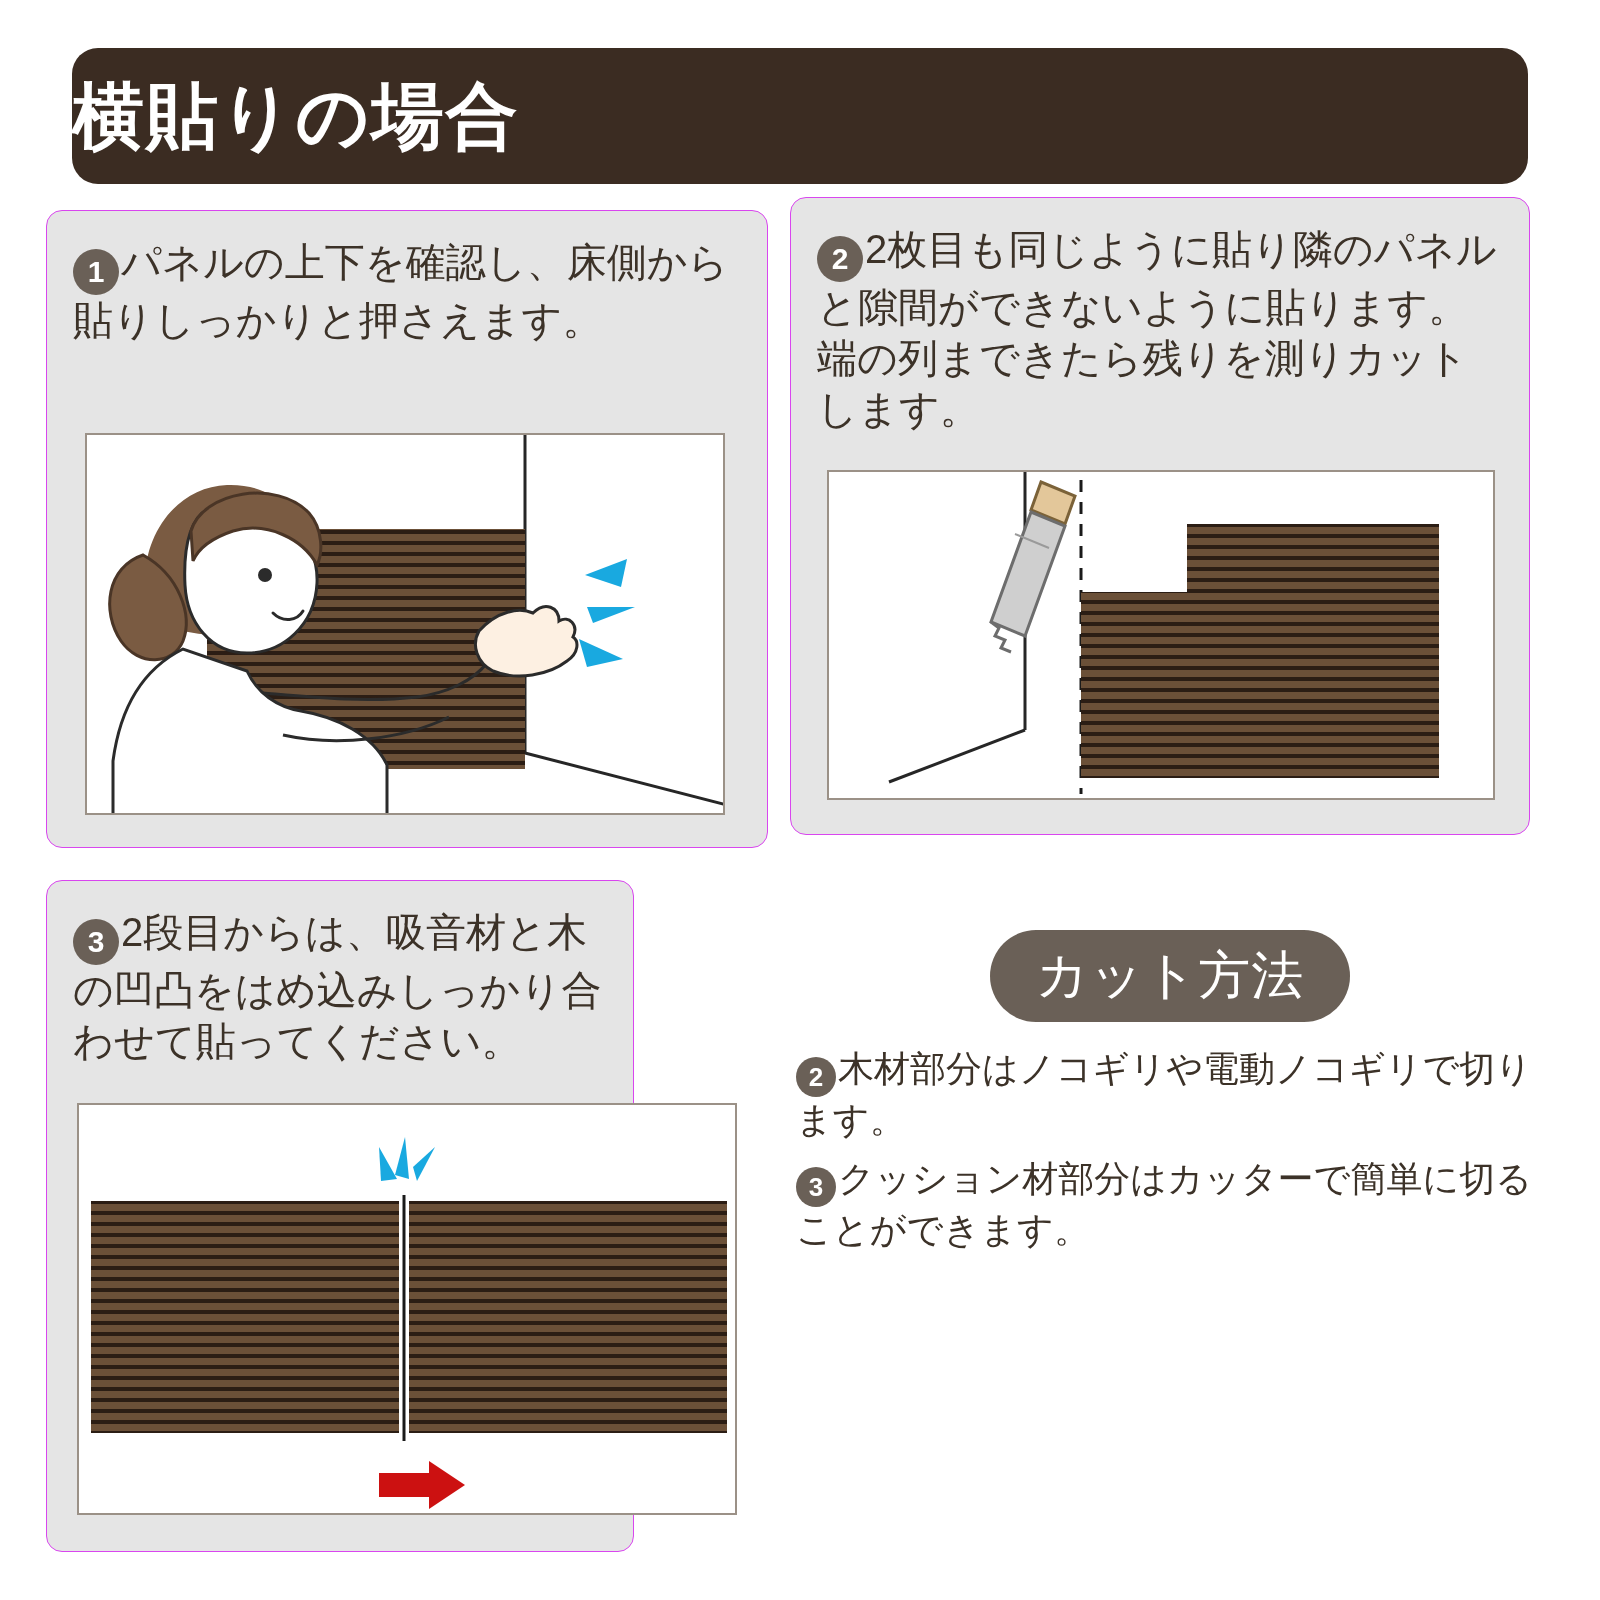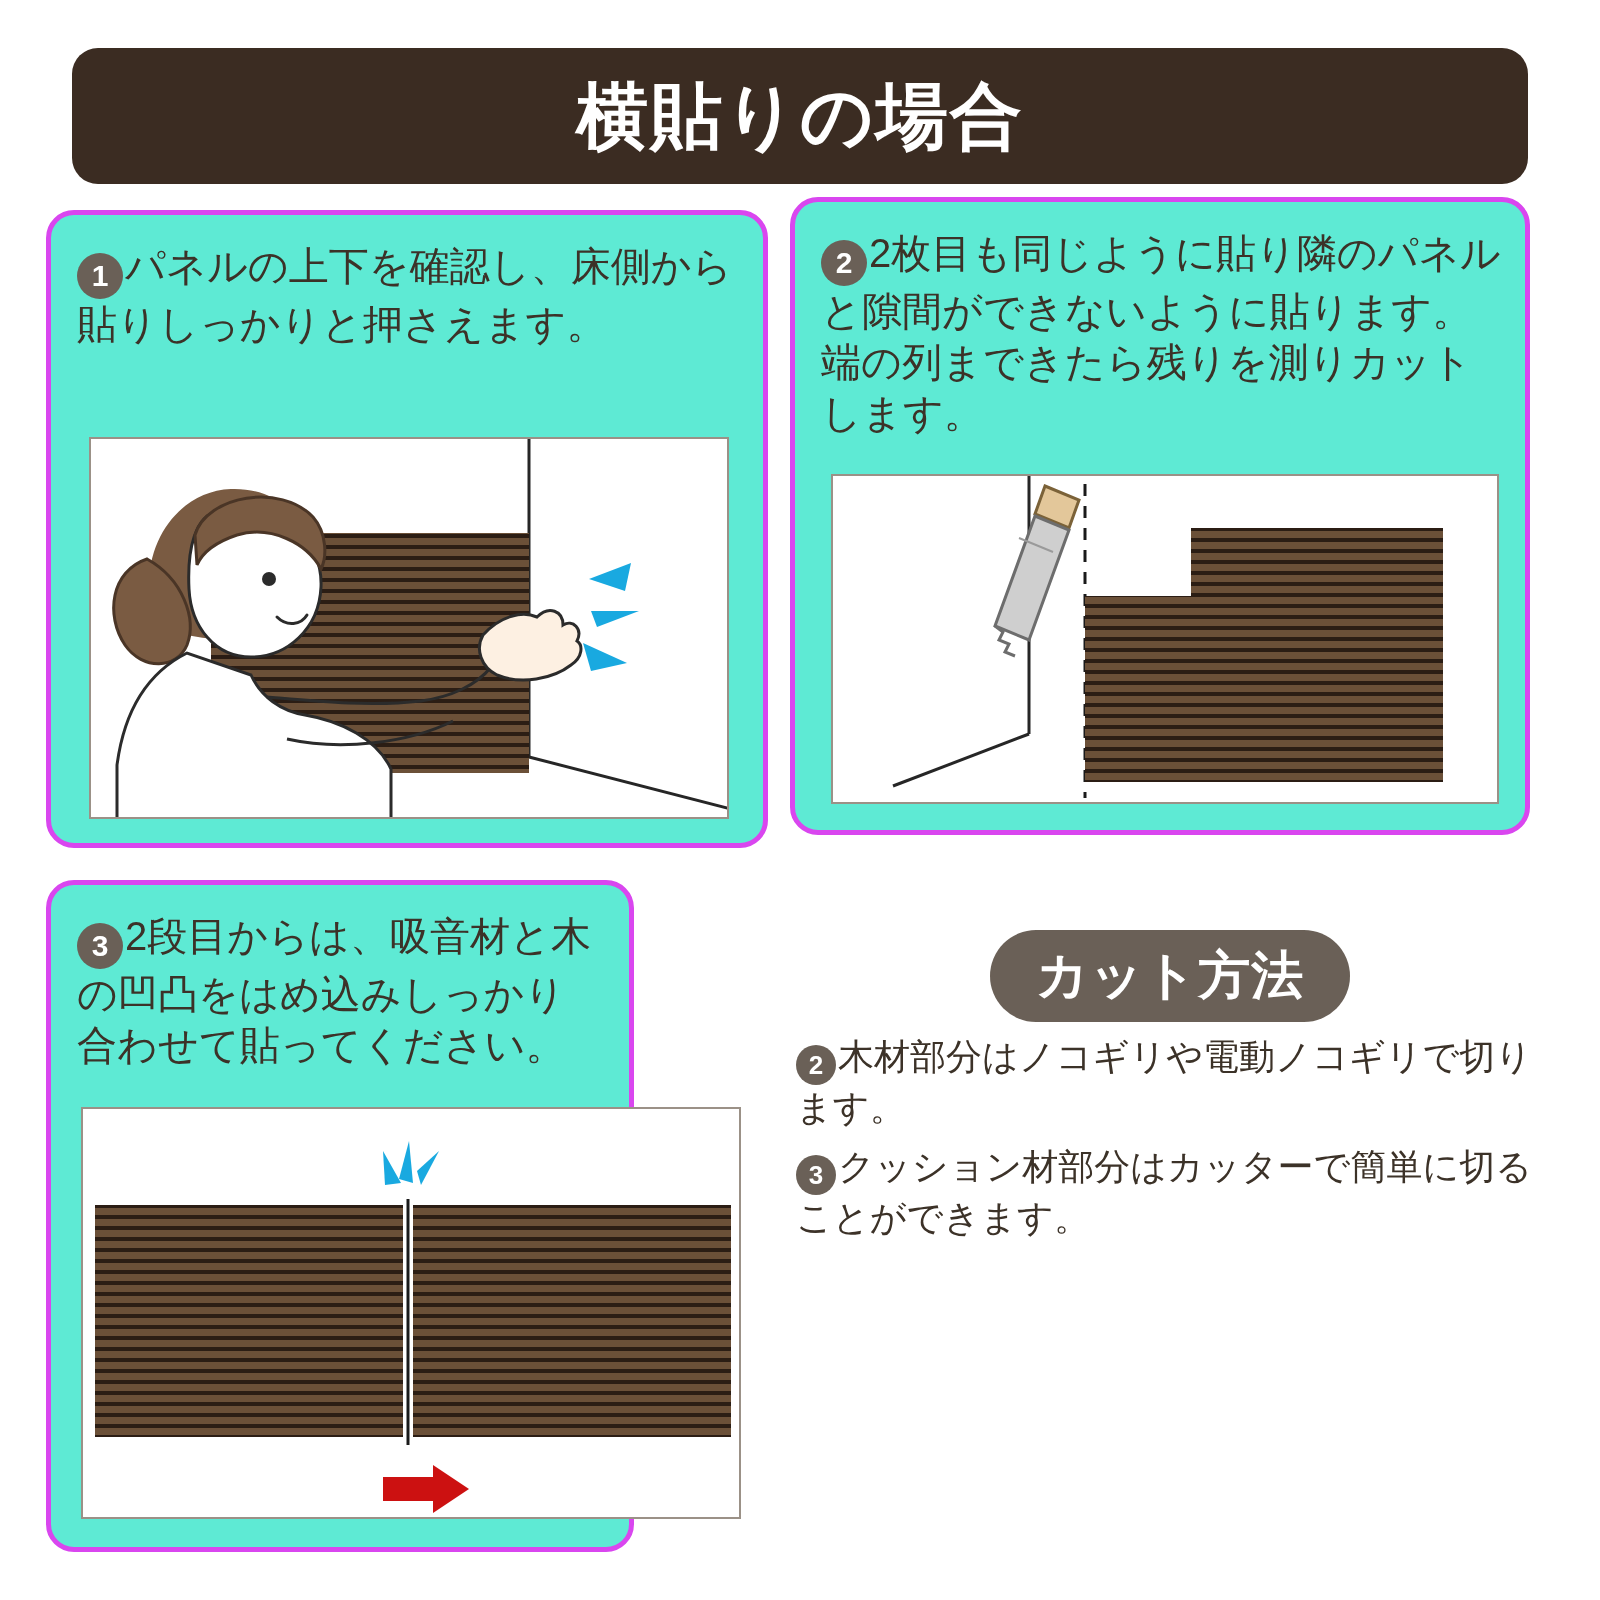--- a/index.html
+++ b/index.html
@@ -26,36 +26,36 @@
   .banner {
     position: absolute;
     left: 72px;
     top: 48px;
     width: 1456px;
     height: 136px;
     background: #3b2c22;
     border-radius: 26px;
     display: flex;
     align-items: center;
-    justify-content: center;
+    justify-content: flex-start;
   }
   .banner-title {
     color: #ffffff;
     font-size: 72px;
     font-weight: bold;
     letter-spacing: 2px;
     line-height: 1;
   }
 
   
   .card {
     position: absolute;
-    background: #5eead4;
-    border: 5px solid #d946ef;
-    border-radius: 28px;
+    background: #e5e5e5;
+    border: 1px solid #d946ef;
+    border-radius: 16px;
     box-sizing: border-box;
   }
   #card1 { left: 46px;  top: 210px; width: 722px; height: 638px; }
   #card2 { left: 790px; top: 197px; width: 740px; height: 638px; }
   #card3 { left: 46px;  top: 880px; width: 588px; height: 672px; }
 
   .step-text {
     padding: 26px 24px 0 26px;
     font-size: 40px;
     line-height: 1.28;
@@ -101,25 +101,25 @@
     width: 760px;
     height: 600px;
   }
   .pill {
     width: 360px;
     height: 92px;
     background: #6a6057;
     border-radius: 46px;
     color: #fff;
     font-size: 52px;
-    font-weight: bold;
+    font-weight: normal;
     display: flex;
     align-items: center;
     justify-content: center;
-    margin: 0 auto 12px auto;
+    margin: 0 auto 24px auto;
     letter-spacing: 1px;
   }
   .cut-item {
     font-size: 36px;
     line-height: 1.26;
     color: #3c3228;
     margin: 0 0 14px 0;
     padding-left: 6px;
     font-weight: 500;
   }

